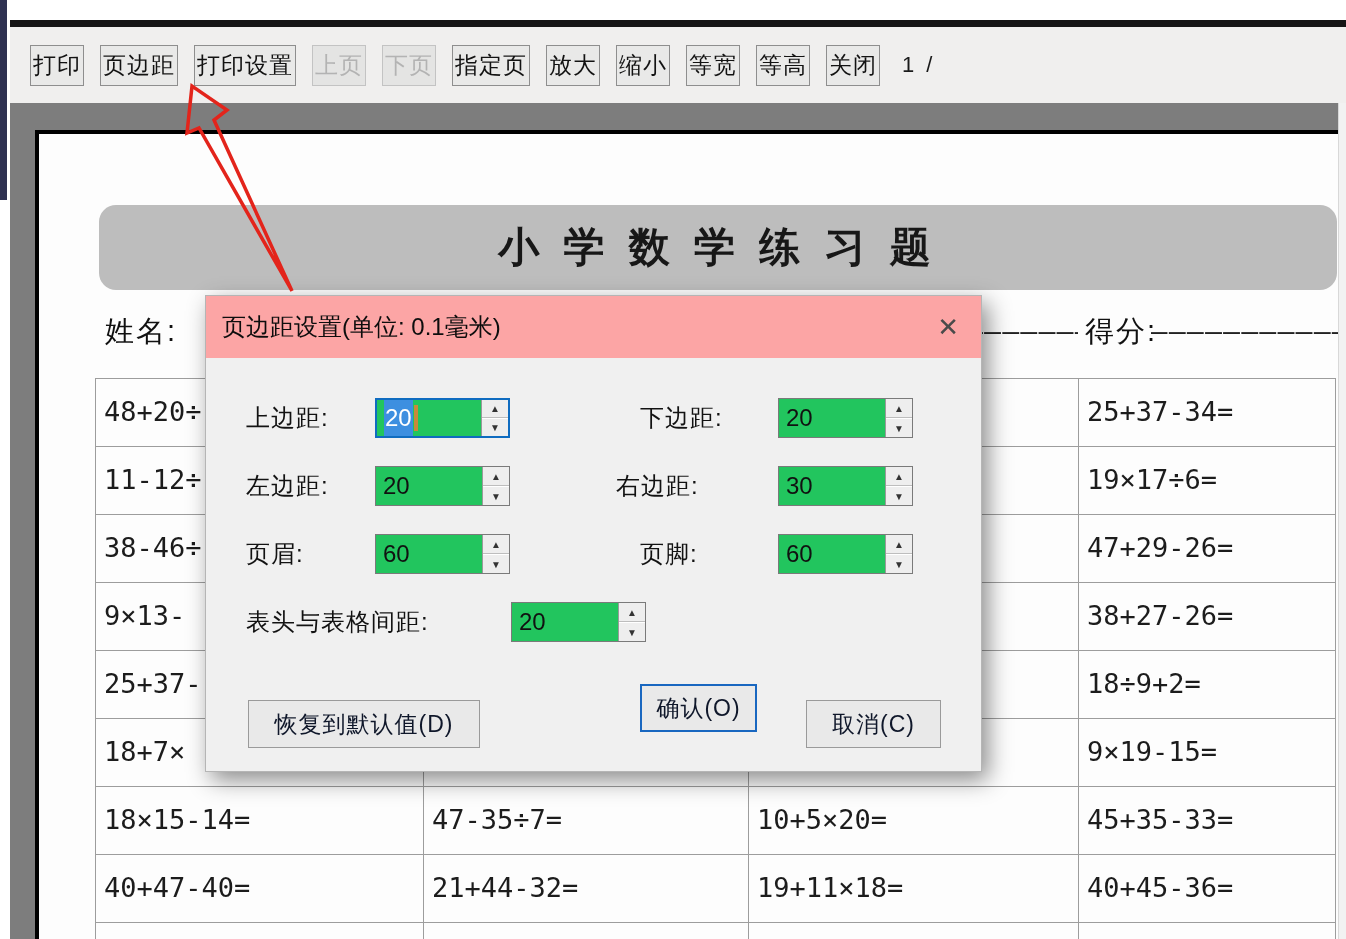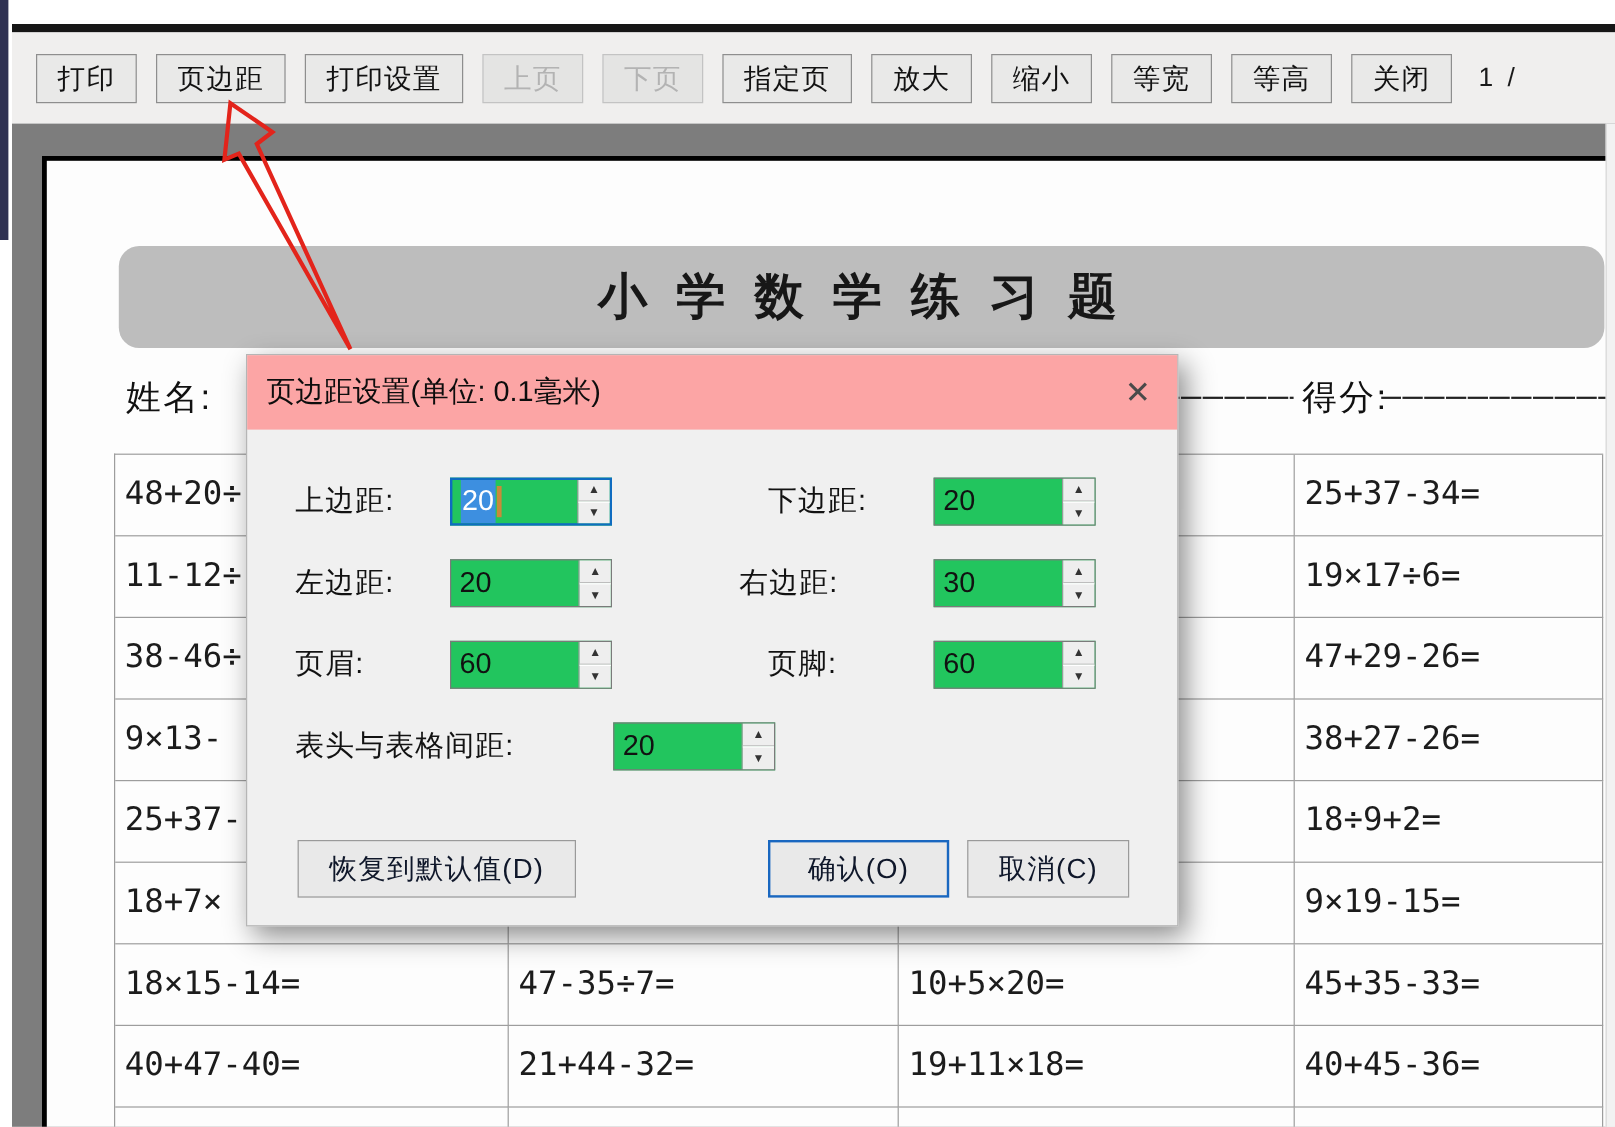--- a/index.html
+++ b/index.html
@@ -7,21 +7,21 @@
     font-family:"Liberation Sans", sans-serif; }
   .abs { position:absolute; }
 
   
   .side-sliver { left:0; top:0; width:7px; height:200px; background:#2f3252; }
   .top-black-bar { left:10px; top:20px; width:1336px; height:7px; background:#161616; }
 
   
   .toolbar { left:10px; top:27px; width:1336px; height:76px; background:#f0efee;
     display:flex; align-items:center; gap:16px; padding-left:20px; }
-  .tb-btn { height:41px; padding:0 17px; background:#e9e9e8; border:1px solid #8e8e8e;
+  .tb-btn { height:41px; padding:0 2px; background:#e9e9e8; border:1px solid #8e8e8e;
     font-size:23px; color:#121212; display:flex; align-items:center; justify-content:center;
     font-family:"Liberation Sans", sans-serif; letter-spacing:1px; }
   .tb-btn.disabled { color:#b3b3b3; border-color:#c3c3c3; background:#e4e4e3; }
   .page-indicator { font-size:22px; color:#1a1a1a; margin-left:6px; letter-spacing:3px; }
 
   
   .preview { left:10px; top:103px; width:1336px; height:836px; background:#7d7d7d; overflow:hidden; }
   .page { position:absolute; left:25px; top:27px; width:1315px; height:815px; background:#fdfdfd;
     border-top:4px solid #000; border-left:4px solid #000; }
   .banner { position:absolute; left:60px; top:71px; width:1238px; height:85px; background:#bdbdbd;
@@ -224,19 +224,19 @@
     <div class="spin-val">
         <span>20</span>
       </div>
     <div class="spin-btns">
         <div class="sb">▲</div>
         <div class="sb">▼</div>
       </div>
   </div>
 
   <div class="dlg-btn" style="left:42px;top:404px;width:232px">恢复到默认值(D)</div>
-  <div class="dlg-btn default" style="left:434px;top:404px;width:151px">确认(O)</div>
+  <div class="dlg-btn default" style="left:434px;top:388px;width:117px">确认(O)</div>
   <div class="dlg-btn" style="left:600px;top:404px;width:135px">取消(C)</div>
 </div>
 
 <svg class="abs arrow-svg" viewBox="0 0 1346 939">
   <path d="M292 291 L199 128 L187 133 L192 86 L227 110 L214 120 Z" fill="none" stroke="#e3241b" stroke-width="3.5" stroke-linejoin="miter"></path>
 </svg>
 
 </body></html>

